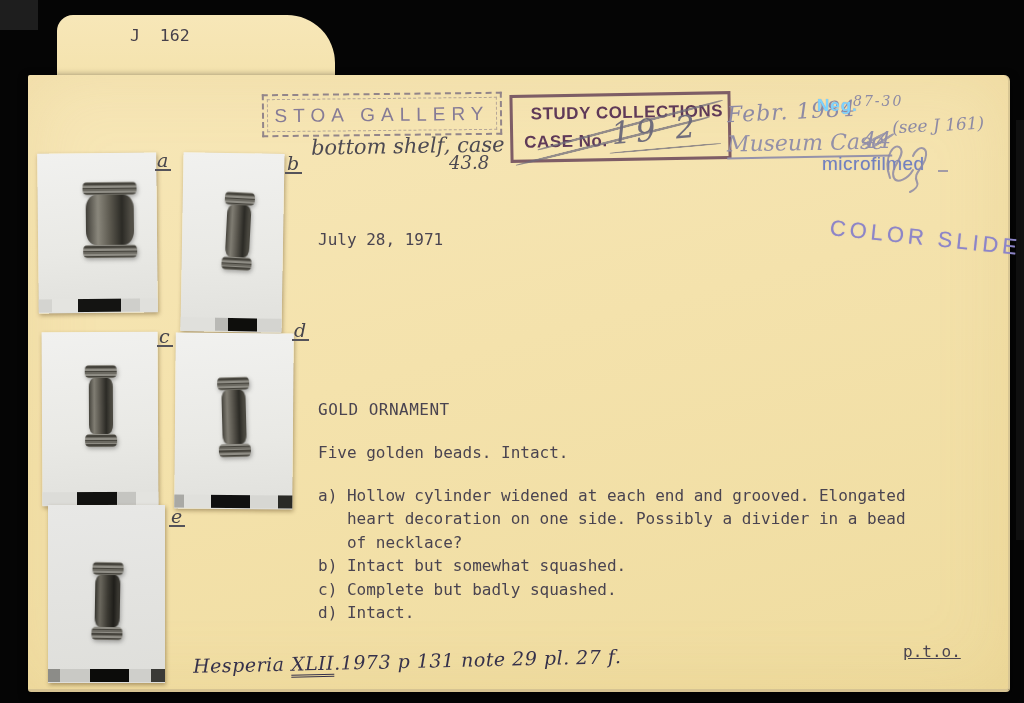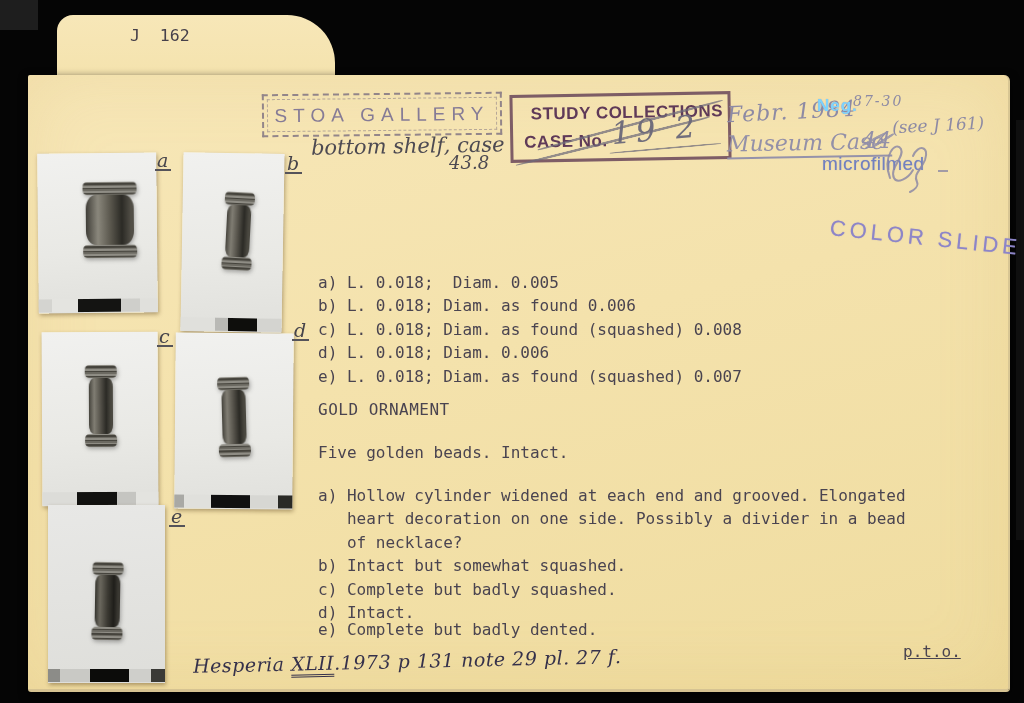--- a/index.html
+++ b/index.html
@@ -153,34 +153,29 @@
   <svg class="initials" width="52" height="58" viewBox="0 0 52 58">
     <path d="M10,42 C2,20 16,4 21,13 C25,21 9,32 14,42 C17,48 28,43 33,34 M33,20 C38,8 50,10 45,24 C41,34 33,38 37,46 C39,50 34,54 30,56" fill="none" stroke="rgba(141,138,164,.85)" stroke-width="2" stroke-linecap="round"></path>
   </svg>
   <div class="dash-mark"></div>
 
   <div class="hw hw-shelf1">bottom shelf, case</div>
   <div class="hw hw-shelf2">43.8</div>
 
   <div class="stamp-color">COLOR SLIDE</div>
 
-  <div class="typed t-meas">a) L. 0.018;  Diam. 0.005
-b) L. 0.018; Diam. as found 0.006
-c) L. 0.018; Diam. as found (squashed) 0.008
-d) L. 0.018; Diam. 0.006
-e) L. 0.018; Diam. as found (squashed) 0.007</div>
+  <div class="typed t-date">July 28, 1971</div>
   <div class="typed t-cat">GOLD ORNAMENT</div>
   <div class="typed t-desc">a) Hollow cylinder widened at each end and grooved. Elongated
    heart decoration on one side. Possibly a divider in a bead
    of necklace?
 b) Intact but somewhat squashed.
 c) Complete but badly squashed.
 d) Intact.</div>
   <div class="typed t-sum">Five golden beads. Intact.</div>
-  <div class="typed t-desc-e">e) Complete but badly dented.</div>
   <div class="typed t-pto">p.t.o.</div>
 
   <div class="hw hw-ref"><span>Hesperia </span><span class="u2">XLII</span><span>.1973 p 131 note 29 pl. 27 f.</span></div>
 
   <div class="photo photo-a">
     <div class="bead bead-a">
       <div class="cap"></div>
       <div class="body"></div>
       <div class="cap"></div>
     </div>

